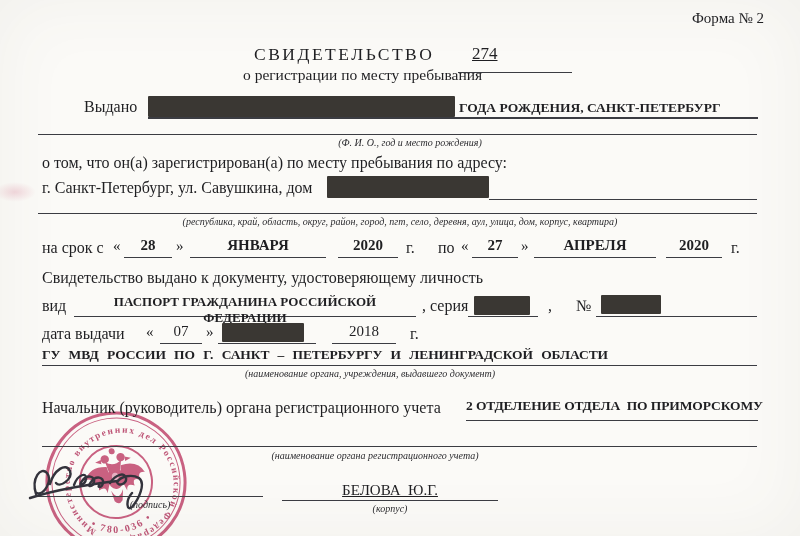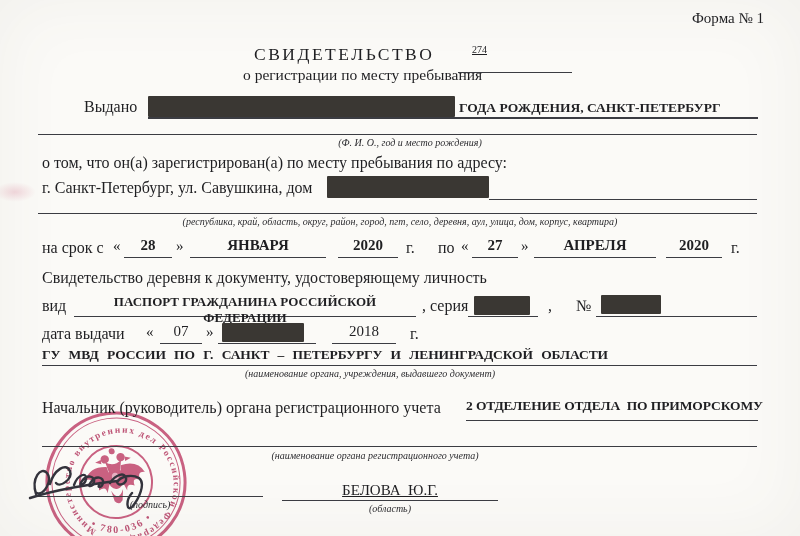--- a/index.html
+++ b/index.html
@@ -17,21 +17,21 @@
   .rule{position:absolute; height:0; border-bottom:1px solid #3b3c42; z-index:2;}
   .rule.strong{border-bottom-width:2px;}
   .cell{position:absolute; text-align:center; border-bottom:1px solid #3b3c42; z-index:2;}
   .cell.bold{font-weight:bold;}
   .redact{position:absolute; background:#3a3733; border-radius:1px; z-index:2;}
   .quote{font-size:15px;}
 
   
   .form-no{top:10px; right:36px; font-size:15px;}
   .title{left:254px; top:44px; font-size:17.5px; letter-spacing:2.5px; font-weight:normal;}
-  .title-num{left:458px; top:44px; width:114px; border-bottom:1px solid #3b3c42; font-size:10px; text-align:left; padding:0 0 17px 14px; box-sizing:border-box;text-decoration:underline;}
+  .title-num{left:458px; top:44px; width:114px; border-bottom:1px solid #3b3c42; font-size:17px; text-align:left; padding:0 0 8px 14px; box-sizing:border-box;text-decoration:underline;}
   .subtitle{left:243px; top:66px; font-size:15.5px;}
 
   
   .issued-label{left:84px; top:97px;}
   .redact-name{left:148px; top:96px; width:307px; height:21px;}
   .issued-suffix{left:459px; top:100px; font-size:13.5px; font-weight:bold;}
   .u-issued{left:148px; top:117px; width:610px;}
   .line-fio{left:38px; top:134px; width:719px;}
   .cap-fio{left:250px; top:137px; width:320px;}
 
@@ -111,21 +111,21 @@
   .smudge{position:absolute; left:-6px; top:182px; width:42px; height:20px; z-index:1;
           background:radial-gradient(ellipse at center, rgba(205,90,120,.22), transparent 70%);}
 </style>
 </head>
 <body>
 
 <div class="page">
 
   <div class="smudge"></div>
 
-  <div class="abs form-no">Форма № 1</div>
+  <div class="abs form-no">Форма № 2</div>
 
   <div class="abs title">СВИДЕТЕЛЬСТВО</div>
   <div class="abs title-num">274</div>
   <div class="abs subtitle">о регистрации по месту пребывания</div>
 
   <div class="abs t16 issued-label">Выдано</div>
   <div class="redact redact-name"></div>
   <div class="abs issued-suffix">ГОДА РОЖДЕНИЯ, САНКТ-ПЕТЕРБУРГ</div>
   <div class="rule strong u-issued"></div>
   <div class="rule line-fio"></div>
@@ -146,21 +146,21 @@
   <div class="cell bold c-yr1"><span class="t16v">2020</span></div>
   <div class="abs t16 p-g1">г.</div>
   <div class="abs t16 p-to">по</div>
   <div class="abs quote p-q3">«</div>
   <div class="cell bold c-day2"><span class="t16v">27</span></div>
   <div class="abs quote p-q4">»</div>
   <div class="cell bold c-mon2"><span class="t16v">АПРЕЛЯ</span></div>
   <div class="cell bold c-yr2"><span class="t16v">2020</span></div>
   <div class="abs t16 p-g2">г.</div>
 
-  <div class="abs t16 doc-intro">Свидетельство деревня к документу, удостоверяющему личность</div>
+  <div class="abs t16 doc-intro">Свидетельство выдано к документу, удостоверяющему личность</div>
   <div class="abs t16 doc-type-label">вид</div>
   <div class="cell c-doctype">ПАСПОРТ ГРАЖДАНИНА РОССИЙСКОЙ ФЕДЕРАЦИИ</div>
   <div class="abs t16 doc-series-label">, серия</div>
   <div class="cell c-series"></div>
   <div class="redact redact-series"></div>
   <div class="abs t16 doc-comma">,</div>
   <div class="abs t16 doc-num-sign">№</div>
   <div class="cell c-num"></div>
   <div class="redact redact-num"></div>
 
@@ -213,15 +213,15 @@
     <path d="M 48,33 C 52,22 61,20 60,27 C 59,33 51,35 56,29 C 61,22 69,24 68,30 C 67,35 60,36 65,30 C 70,23 78,25 77,31 C 76,36 70,37 74,31"></path>
     <path d="M 84,31 C 90,22 99,20 100,26 C 101,32 92,35 91,30 C 95,24 106,22 113,26 C 120,31 113,47 106,55 C 101,60 99,49 106,41"></path>
     <path d="M 4,46 C 28,38 70,31 92,29"></path>
   </svg>
 
   <div class="rule u-sign"></div>
   <div class="abs cap cap-sign">(подпись)</div>
 
   <div class="abs surname">БЕЛОВА  Ю.Г.</div>
   <div class="rule u-surname"></div>
-  <div class="abs cap cap-surname">(область)</div>
+  <div class="abs cap cap-surname">(корпус)</div>
 
 </div>
 
 </body></html>

